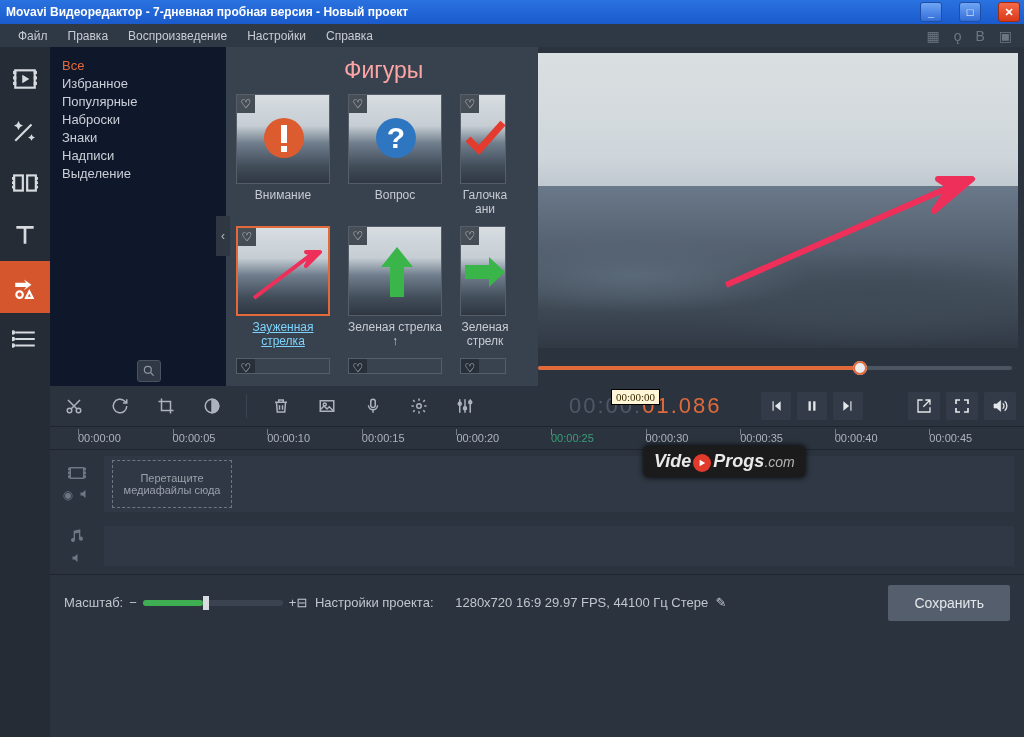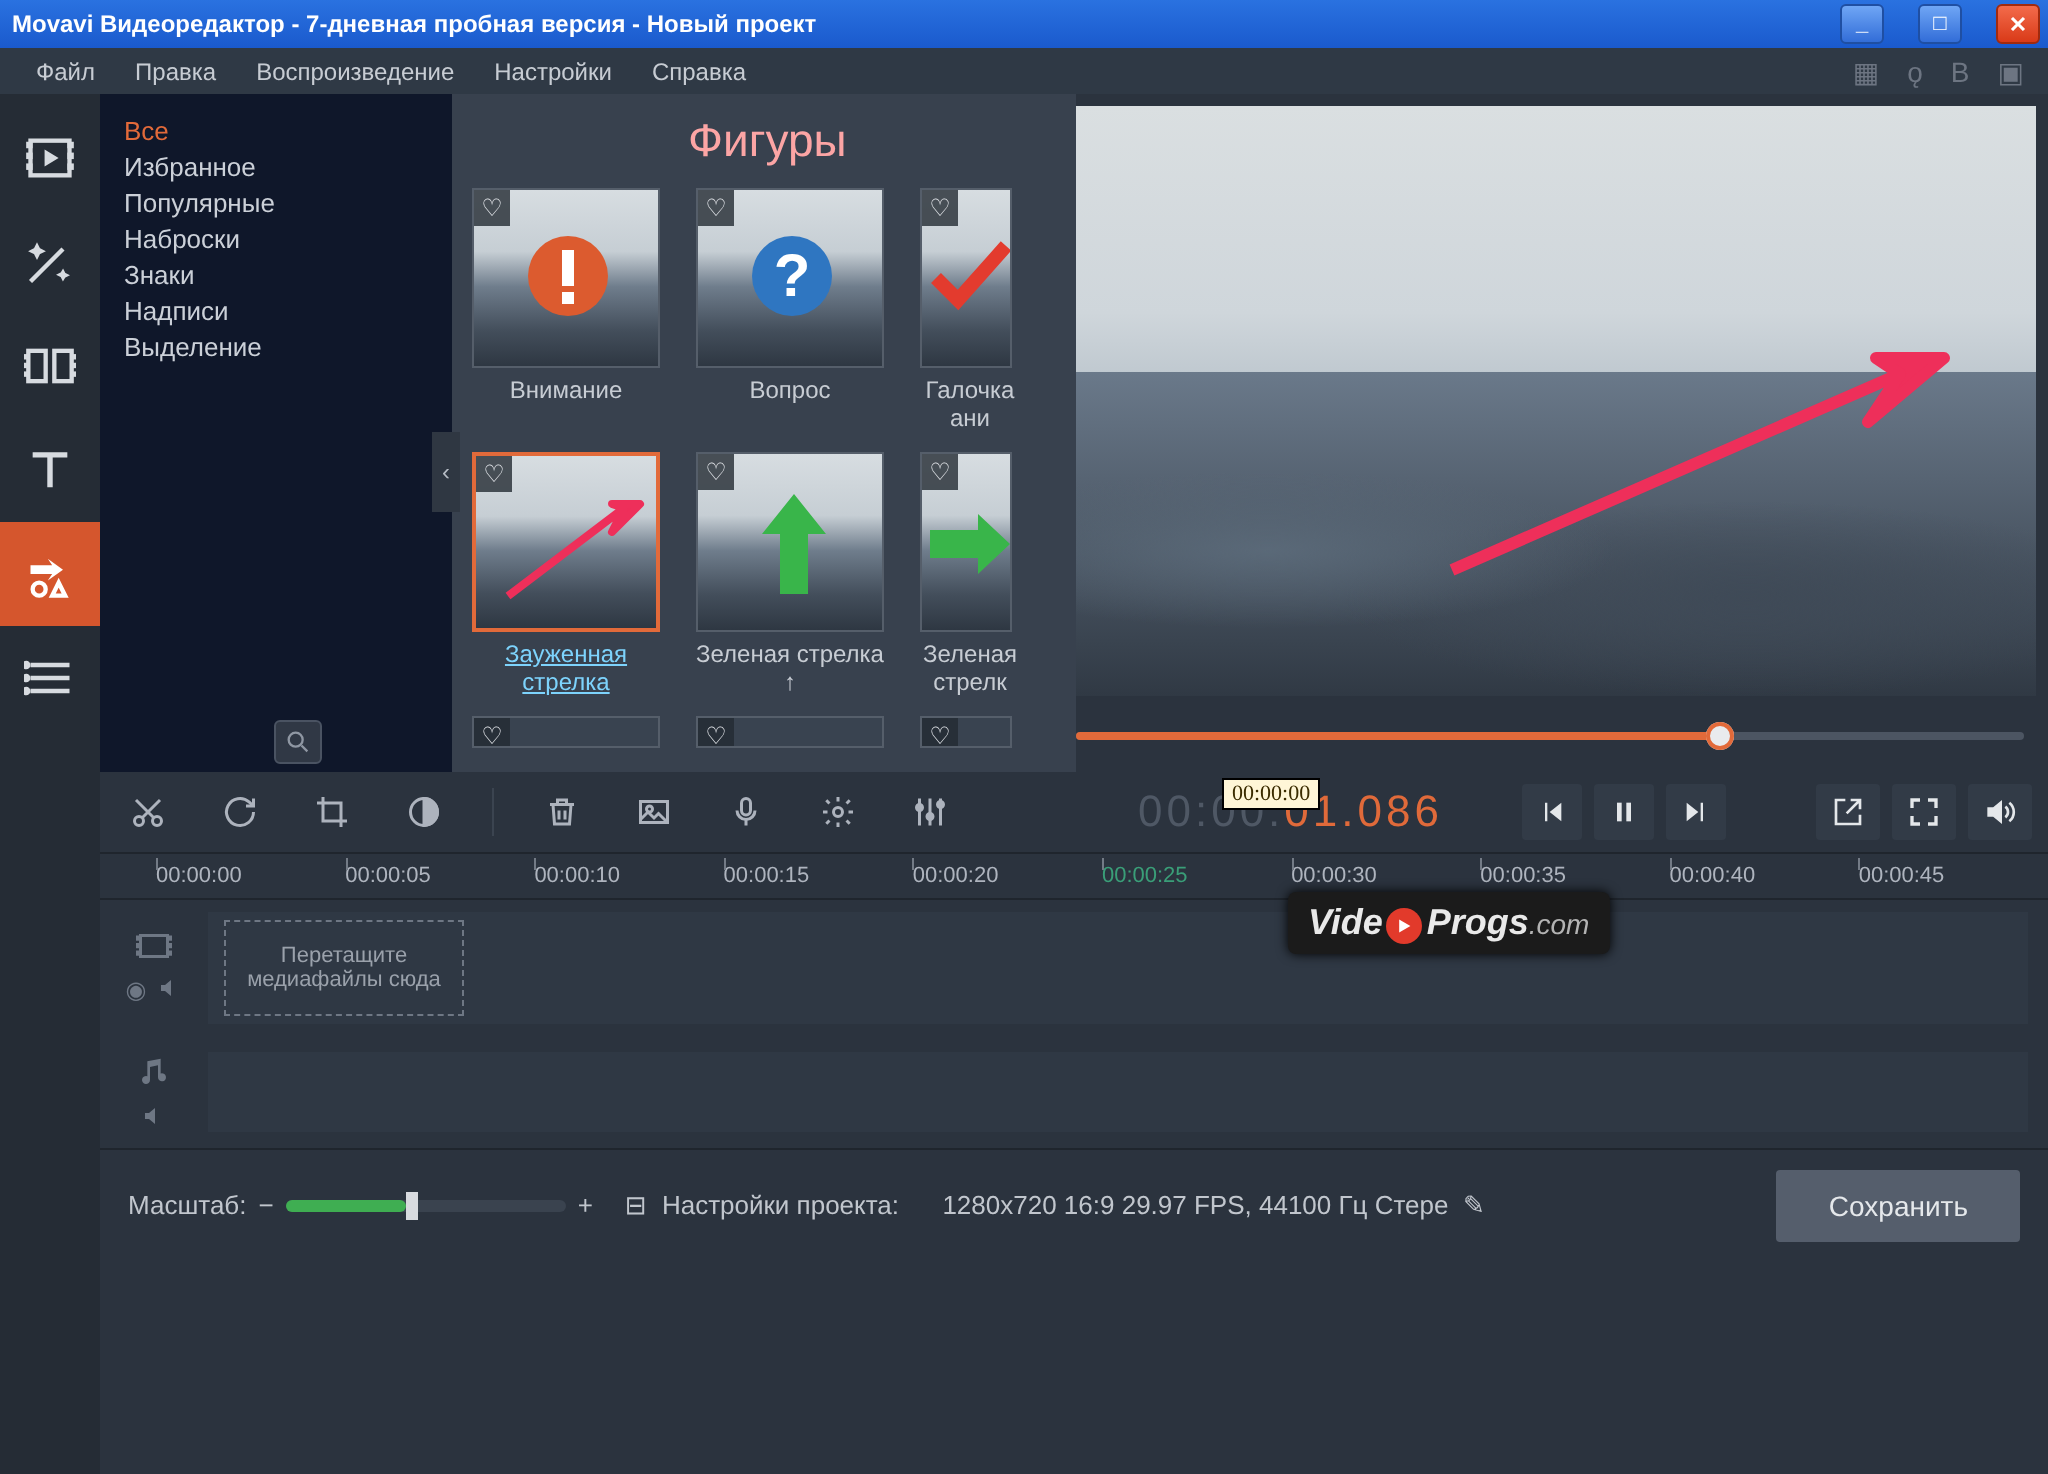--- a/index.html
+++ b/index.html
@@ -83,21 +83,21 @@
   .watermark .com { color:#b3b3b3; font-size:14px; font-weight:normal; }
 
   
   .timeline { flex:1; background:#2b333e; display:flex; flex-direction:column; }
   .track { display:flex; align-items:center; height:68px; }
   .trackhead { width:54px; display:flex; flex-direction:column; align-items:center; gap:8px; color:#6e7784; }
   .trackbody { flex:1; height:56px; margin-right:10px; background:#2f3844; position:relative; }
   .dropzone { position:absolute; left:8px; top:4px; width:120px; height:48px; border:1px dashed #6e7784; color:#9aa1ab; font-size:11px; display:flex; align-items:center; justify-content:center; text-align:center; padding:2px; }
 
   
-  .statusbar { height:56px; background:#2b333e; border-top:1px solid #1f252d; display:flex; align-items:center; padding:0 14px; gap:16px; color:#c1c6cd; font-size:13px; }
+  .statusbar { height:56px; background:#2b333e; border-top:1px solid #1f252d; display:flex; align-items:center; padding:0 14px; gap:0; color:#c1c6cd; font-size:13px; }
   .zoom { display:flex; align-items:center; gap:6px; }
   .zoom .ztrack { width:140px; height:6px; background:#3a434f; position:relative; border-radius:3px; }
   .zoom .zfill { position:absolute; height:6px; width:60px; background:#3fae52; border-radius:3px; }
   .zoom .zhandle { position:absolute; left:60px; top:-4px; width:6px; height:14px; background:#d8dbdf; }
   .savebtn { margin-left:auto; background:#555e6c; color:#e5e8eb; padding:10px 26px; font-size:14px; border-radius:2px; }
   .statusbar .col { display:flex; flex-direction:column; gap:4px; }
 
   svg { display:block; }
 </style>
 </head>

